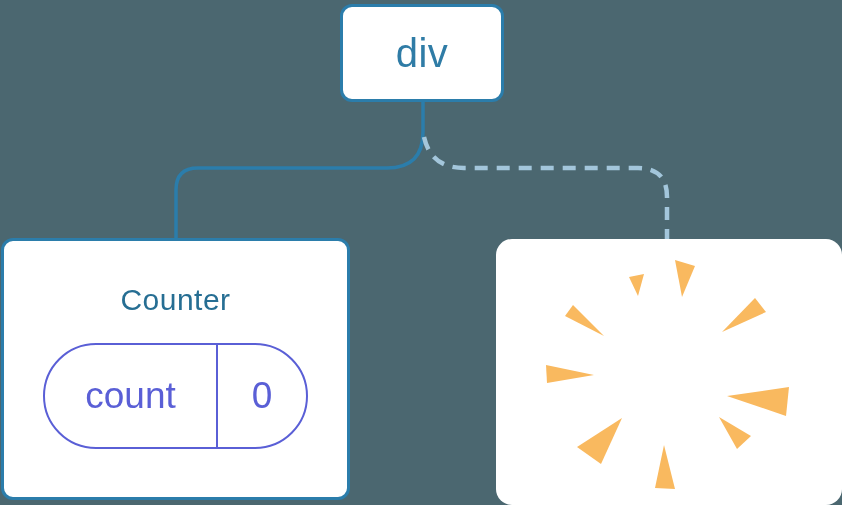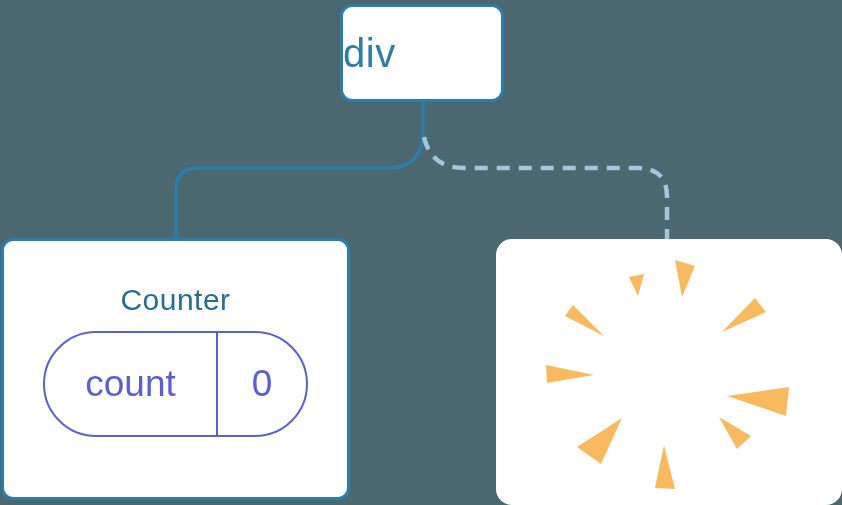--- a/index.html
+++ b/index.html
@@ -34,20 +34,21 @@
     position: absolute;
     background: var(--node-bg);
   }
   .node-root {
     left: 340px; top: 4px;
     width: 164px; height: 98px;
     border: 3px solid var(--node-border-blue);
     border-radius: 12px;
     display: flex;
     align-items: center;
+    justify-content: center;
   }
   .root-label {
     color: var(--root-label-blue);
     font-size: 40px;
     font-weight: 500;
     letter-spacing: 0.5px;
   }
   .node-counter {
     left: 1px; top: 238px;
     width: 349px; height: 262px;
@@ -59,21 +60,21 @@
   }
   .counter-title {
     margin-top: 42px;
     color: var(--counter-title-blue);
     font-size: 30px;
     font-weight: 500;
     letter-spacing: 0.5px;
     line-height: 1.15;
   }
   .state-pill {
-    margin-top: 13px;
+    margin-top: 25px;
     width: 265px;
     height: 106px;
     border: 2.5px solid var(--state-purple);
     border-radius: 53px;
     display: flex;
     align-items: stretch;
     overflow: hidden;
     color: var(--state-purple);
     font-size: 37px;
   }

